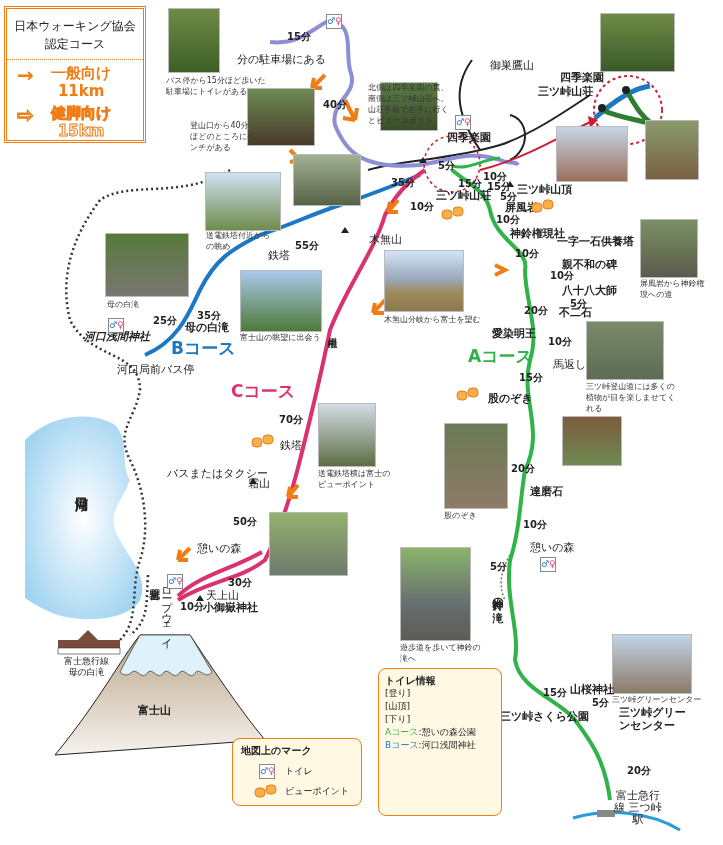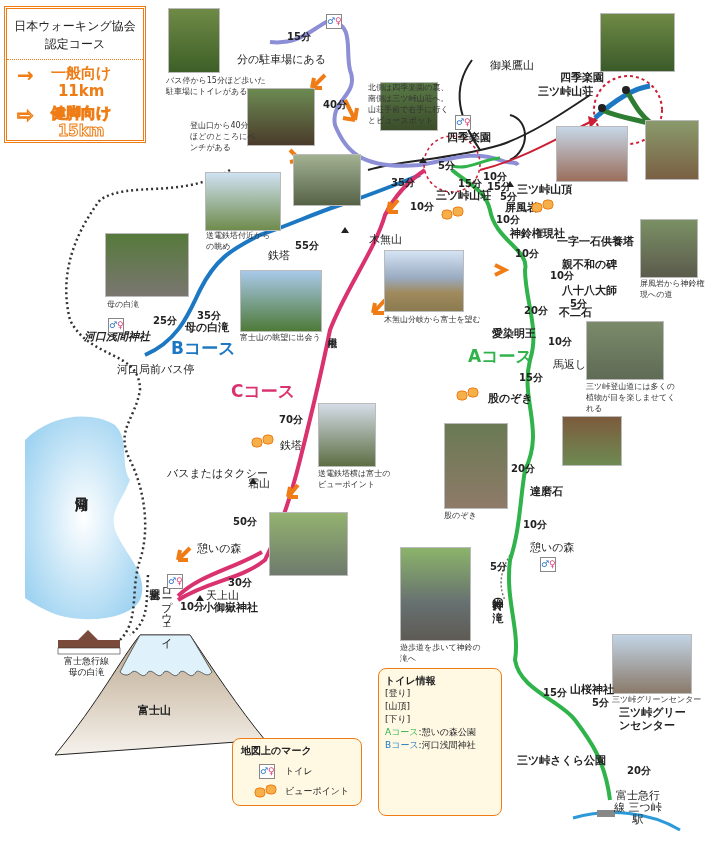--- a/index.html
+++ b/index.html
@@ -181,21 +181,21 @@
 <div class="lbl" style="left:562px;top:257px;">親不和の碑</div>
 <div class="lbl" style="left:562px;top:283px;">八十八大師</div>
 <div class="lbl" style="left:559px;top:305px;">不二石</div>
 <div class="lbl" style="left:492px;top:326px;">愛染明王</div>
 <div class="lbl" style="left:553px;top:357px;font-weight:normal;">馬返し</div>
 <div class="lbl" style="left:488px;top:391px;">股のぞき</div>
 <div class="lbl" style="left:530px;top:484px;">達磨石</div>
 <div class="lbl" style="left:530px;top:540px;font-weight:normal;">憩いの森</div>
 <div class="lbl vert" style="left:489px;top:590px;">神鈴の滝</div>
 <div class="lbl" style="left:570px;top:682px;">山桜神社</div>
-<div class="lbl" style="left:517px;top:709px;margin-top:44px;">三ツ峠さくら公園</div>
+<div class="lbl" style="left:500px;top:709px;">三ツ峠さくら公園</div>
 <div class="lbl" style="left:619px;top:706px;width:72px;white-space:normal;line-height:13px;">三ツ峠グリーンセンター</div>
 <div class="lbl" style="left:612px;top:790px;width:52px;white-space:normal;line-height:12px;text-align:center;font-weight:normal;">富士急行線 三つ峠駅</div>
 <div class="lbl" style="left:336px;top:232px;font-weight:normal;margin-left:33px;">木無山</div>
 <div class="lbl" style="left:268px;top:248px;font-weight:normal;">鉄塔</div>
 <div class="lbl" style="left:185px;top:320px;">母の白滝</div>
 <div class="lbl" style="left:84px;top:329px;font-style:italic;">河口浅間神社</div>
 <div class="lbl" style="left:117px;top:362px;font-weight:normal;">河口局前バス停</div>
 <div class="lbl" style="left:280px;top:438px;font-weight:normal;">鉄塔</div>
 <div class="lbl" style="left:248px;top:476px;font-weight:normal;">霜山</div>
 <div class="lbl vert" style="left:325px;top:330px;font-size:10px;font-weight:normal;">府中尾根</div>

